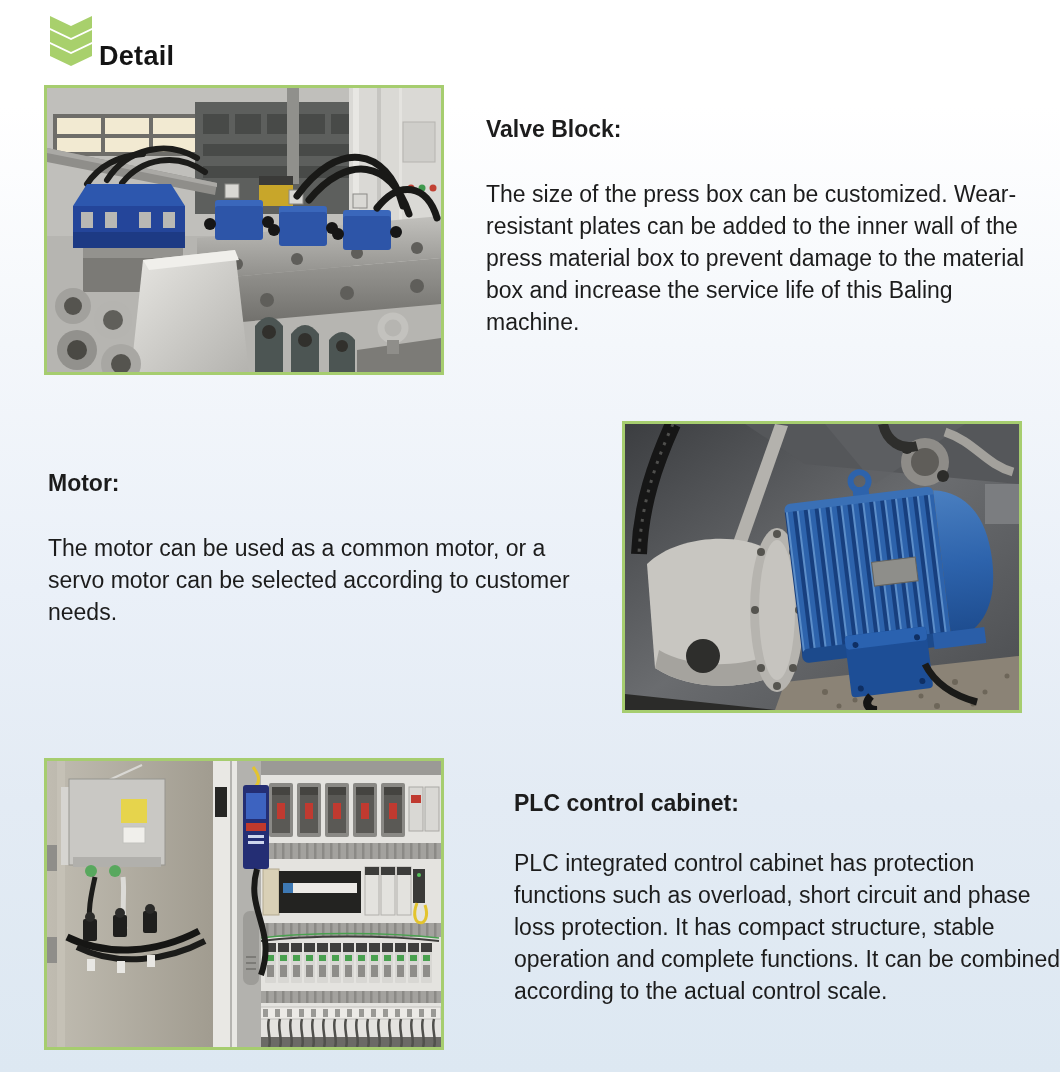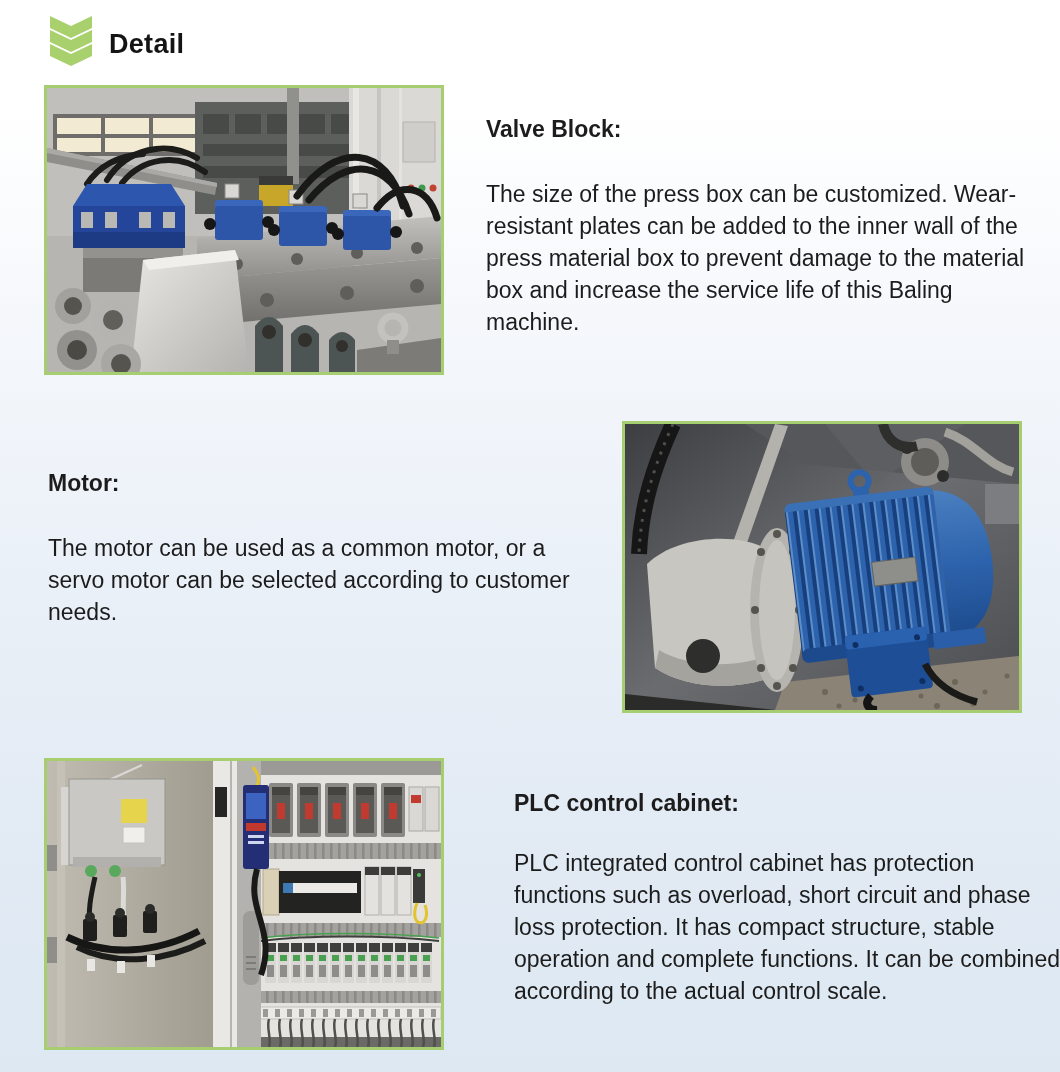--- a/index.html
+++ b/index.html
@@ -7,21 +7,21 @@
     width:1060px; height:1072px;
     font-family:"Liberation Sans", sans-serif;
     background:#fff;
   }
   .page {
     position:relative; width:1060px; height:1072px; overflow:hidden;
     background:linear-gradient(180deg,#ffffff 0%,#ffffff 10%,#f4f7fb 32%,#eaf0f8 55%,#e3ebf4 75%,#dde8f2 100%);
   }
   .header {
     position:absolute; top:16px; left:48px;
-    display:flex; align-items:center; gap:15px;
+    display:flex; align-items:flex-end; gap:5px;
   }
   .header-title {
     font-size:27px; font-weight:bold; color:#141414; letter-spacing:0.3px;
   }
   .photo {
     position:absolute; border:3px solid #a6cd6f; box-sizing:border-box; background:#9a9a96;
   }
   .photo svg { display:block; }
   .photo-valve { left:44px;  top:85px;  width:400px; height:290px; }
   .photo-motor { left:622px; top:421px; width:400px; height:292px; }

